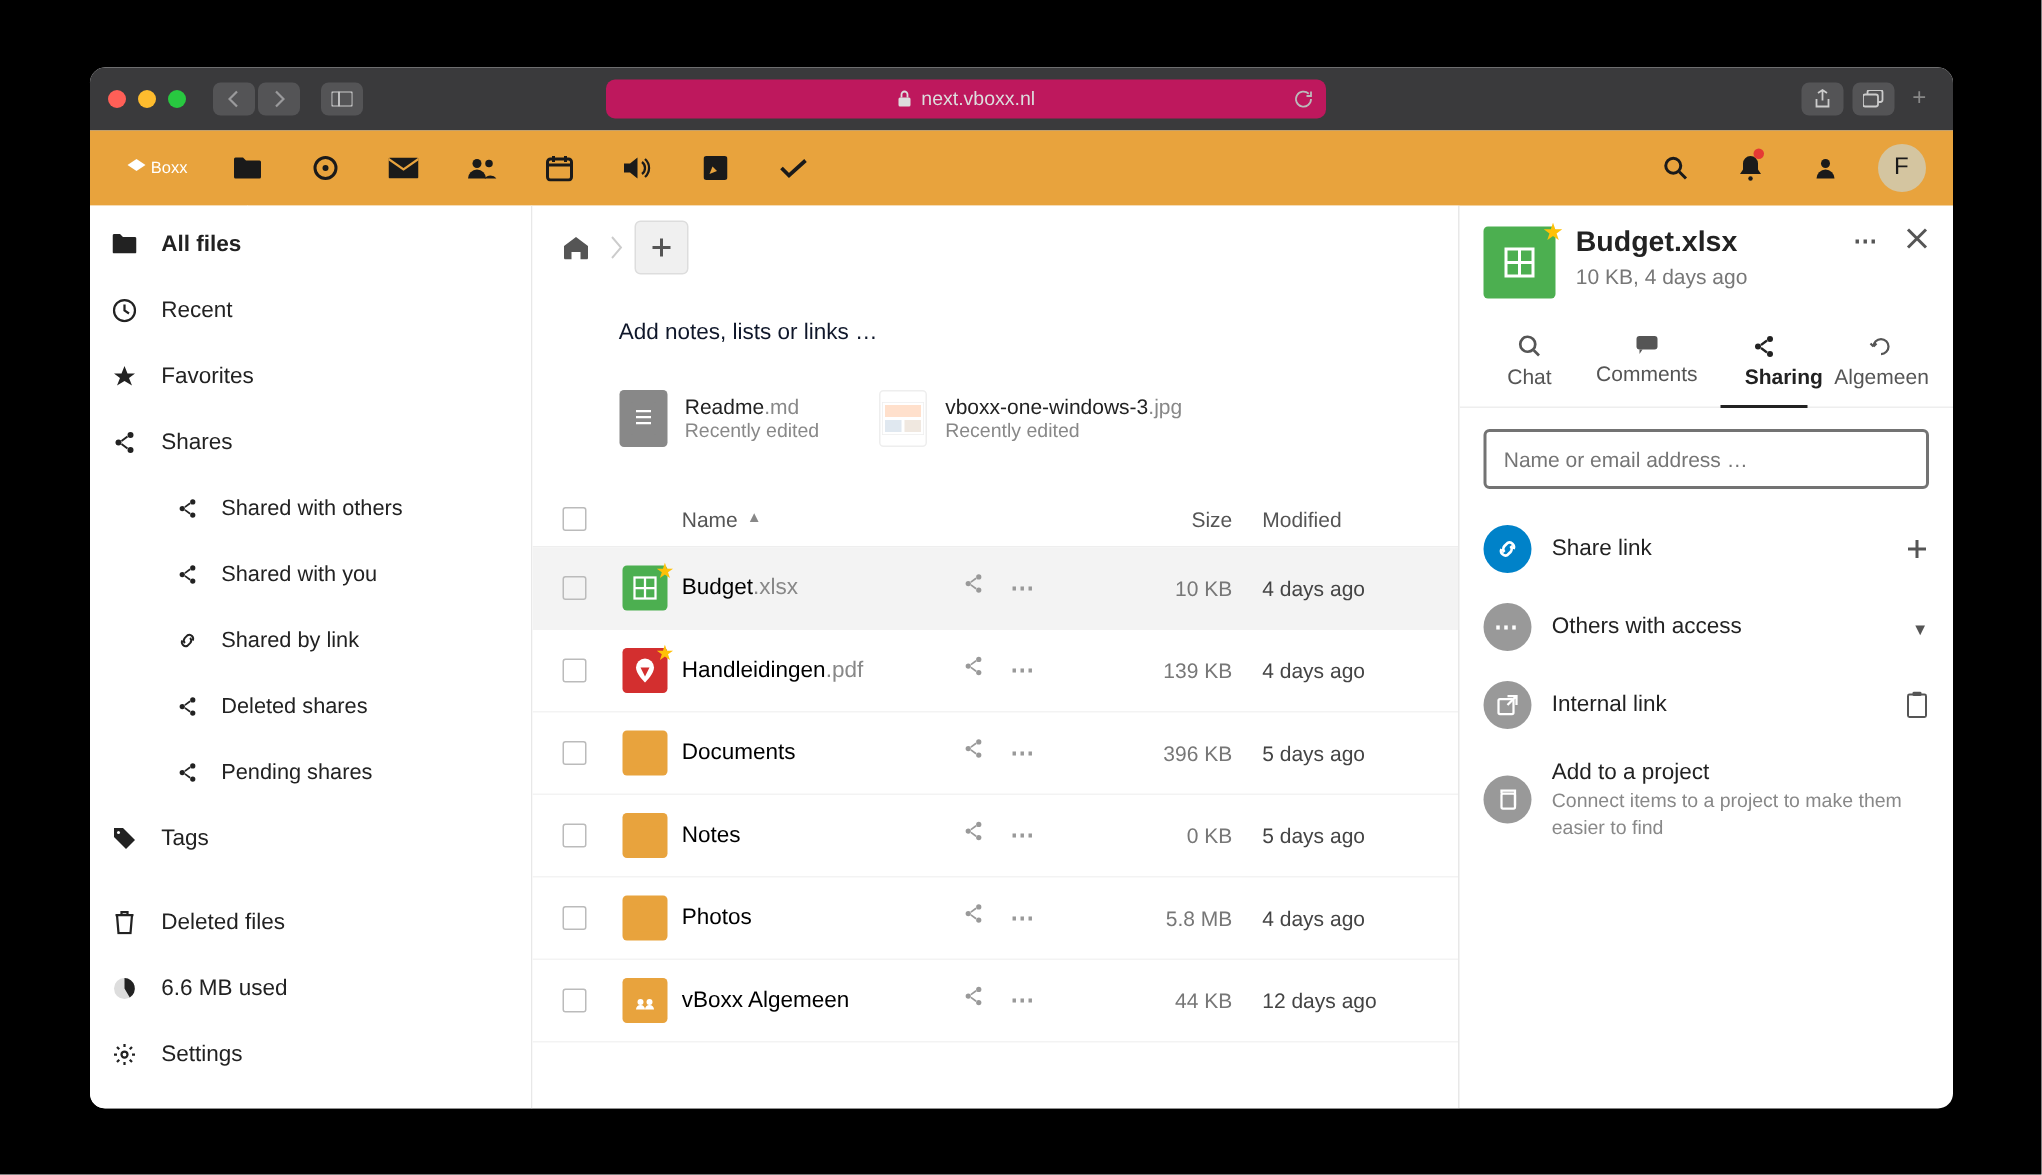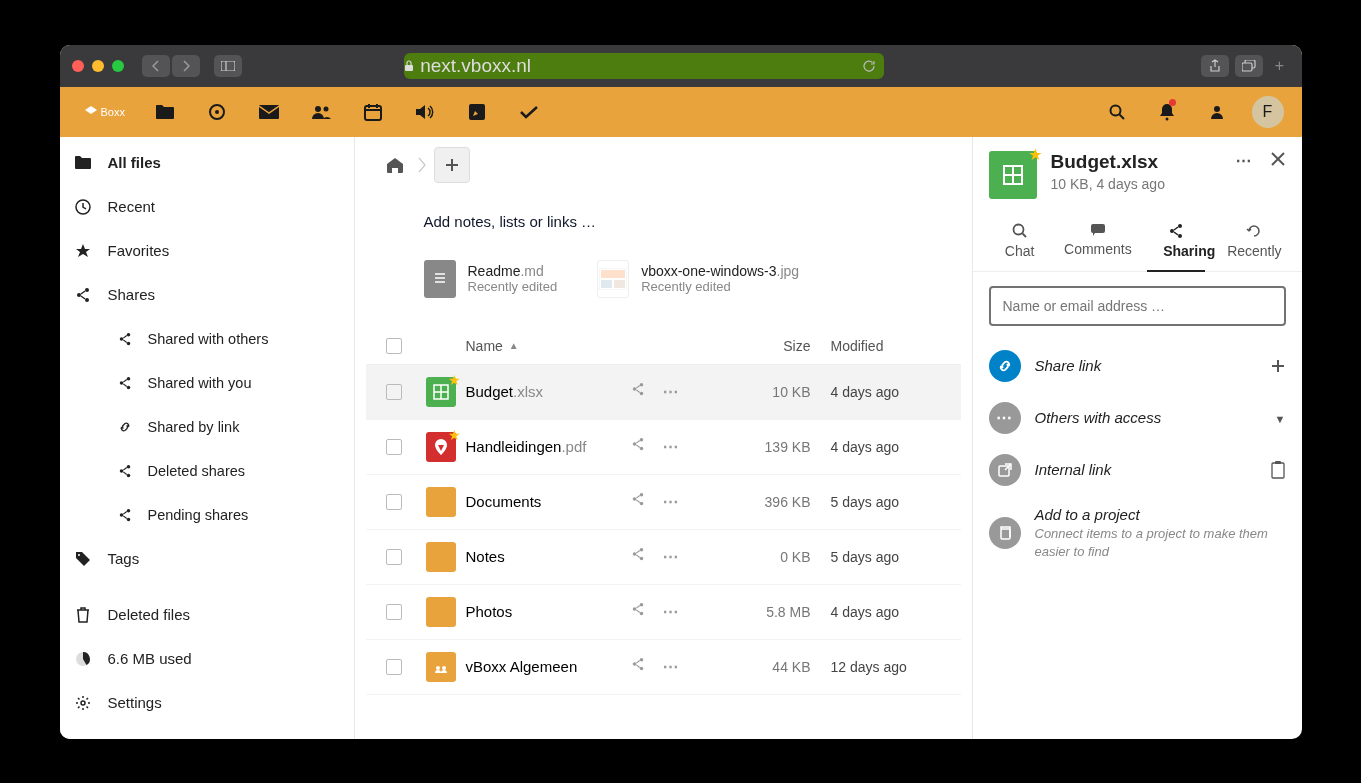--- a/index.html
+++ b/index.html
@@ -7,38 +7,38 @@
 .window { width: 1242px; height: 694px; background: #fff; border-radius: 10px; overflow: hidden; display: flex; flex-direction: column; box-shadow: 0 20px 60px rgba(0,0,0,0.5); }
 .titlebar { height: 42px; background: #3a3a3c; display: flex; align-items: center; padding: 0 12px; gap: 8px; }
 .dots { display: flex; gap: 8px; }
 .dot { width: 12px; height: 12px; border-radius: 50%; }
 .dot.r { background: #ff5f57; }
 .dot.y { background: #febc2e; }
 .dot.g { background: #28c840; }
 .nav-group { display: flex; gap: 2px; margin-left: 10px; }
 .nav-btn { width: 28px; height: 22px; background: #545456; border-radius: 5px; display: flex; align-items: center; justify-content: center; color: #9a9a9c; }
 .sidebar-toggle { width: 28px; height: 22px; background: #545456; border-radius: 5px; margin-left: 6px; display: flex; align-items: center; justify-content: center; color: #ccc; }
-.urlbar { flex: 1; max-width: 480px; height: 26px; background: #4d7c0f; border-radius: 6px; margin: 0 auto; display: flex; align-items: center; justify-content: flex-start; color: #ddd; font-size: 19px; gap: 6px; position: relative; }
+.urlbar { flex: 1; max-width: 480px; height: 26px; background: #be185d; border-radius: 6px; margin: 0 auto; display: flex; align-items: center; justify-content: center; color: #ddd; font-size: 13px; gap: 6px; position: relative; }
 .url-refresh { position: absolute; right: 8px; color: #bbb; }
 .title-right { margin-left: auto; display: flex; gap: 6px; }
 .title-icon { width: 28px; height: 22px; background: #545456; border-radius: 5px; display: flex; align-items: center; justify-content: center; color: #ccc; }
 .newtab { width: 20px; height: 22px; display: flex; align-items: center; justify-content: center; color: #888; }
 
 .topbar { height: 50px; background: #e8a33d; display: flex; align-items: center; padding: 0 10px; }
 .logo { color: #fff; font-size: 11px; display: flex; align-items: center; gap: 2px; padding: 0 14px; }
 .logo svg { margin-right: 1px; }
 .top-icons { display: flex; }
 .top-ic { width: 52px; height: 50px; display: flex; align-items: center; justify-content: center; color: #1a1a1a; position: relative; cursor: pointer; }
 .top-ic.active::after { content: ''; position: absolute; bottom: -8px; left: 50%; transform: translateX(-50%); border: 8px solid transparent; border-bottom-color: #fff; }
 .top-right { margin-left: auto; display: flex; align-items: center; gap: 4px; }
 .top-right-ic { width: 46px; height: 50px; display: flex; align-items: center; justify-content: center; color: #1a1a1a; cursor: pointer; position: relative; }
 .notif-dot { position: absolute; top: 12px; right: 14px; width: 7px; height: 7px; background: #e53935; border-radius: 50%; }
 .avatar { width: 32px; height: 32px; border-radius: 50%; background: #d4c5a0; color: #1a1a1a; display: flex; align-items: center; justify-content: center; font-weight: 500; margin-left: 8px; margin-right: 8px; cursor: pointer; }
 
-.content { flex: 1; display: flex; overflow: hidden; gap: 11px; }
+.content { flex: 1; display: flex; overflow: hidden; }
 .left-nav { width: 295px; background: #fff; border-right: 1px solid #e8e8e8; overflow-y: auto; padding-top: 4px; }
 .nav-item { height: 44px; display: flex; align-items: center; padding: 0 14px; gap: 16px; color: #222; font-size: 15px; cursor: pointer; }
 .nav-item.active { font-weight: 600; }
 .nav-item.sub { padding-left: 56px; gap: 14px; font-size: 14.5px; }
 .nav-item .ic { width: 18px; display: flex; justify-content: center; color: #222; }
 .nav-spacer { height: 12px; }
 
 .main { flex: 1; background: #fff; overflow-y: auto; }
 .main-header { display: flex; align-items: center; gap: 8px; padding: 10px 14px; }
 .home-ic { color: #555; padding: 6px; }
@@ -92,21 +92,21 @@
 .det-tab { flex: 1; text-align: center; padding: 8px 0 12px; font-size: 14px; color: #555; cursor: pointer; position: relative; }
 .det-tab .tic { display: block; margin-bottom: 4px; font-size: 16px; }
 .det-tab.active { font-weight: 700; color: #222; text-align: right; }
 .det-tab.active::after { content: ''; position: absolute; bottom: -1px; left: 10px; right: 10px; height: 2px; background: #222; }
 .share-input { margin: 14px 16px; }
 .share-input input { width: 100%; padding: 10px 12px; border: 2px solid #737373; border-radius: 4px; font-size: 14px; }
 .share-item { display: flex; align-items: center; padding: 10px 16px; gap: 14px; }
 .share-ic { width: 32px; height: 32px; border-radius: 50%; display: flex; align-items: center; justify-content: center; color: #fff; flex-shrink: 0; }
 .si-blue { background: #0082c9; }
 .si-gray { background: #999; }
-.share-text { flex: 1; font-style: italic; }
+.share-text { flex: 1; }
 .share-text .title { font-size: 15px; color: #222; }
 .share-text .sub { font-size: 13px; color: #888; margin-top: 2px; line-height: 1.4; }
 .share-action { color: #555; cursor: pointer; font-size: 18px; }
 
 svg { display: block; }
 </style>
 </head>
 <body>
 
 <div class="window">
@@ -662,21 +662,21 @@
                 <circle cx="4" cy="8" r="2" fill="currentColor"></circle>
                 <circle cx="12" cy="13" r="2" fill="currentColor"></circle>
                 <line x1="6" y1="7" x2="10" y2="4" stroke="currentColor" stroke-width="1.5"></line>
                 <line x1="6" y1="9" x2="10" y2="12" stroke="currentColor" stroke-width="1.5"></line>
               </svg>
             </span><span>Sharing</span></div>
         <div class="det-tab"><span class="tic">
               <svg width="16" height="16" viewBox="0 0 16 16" style="margin:0 auto">
                 <path d="M3 8a5 5 0 115 5M3 8l-2-2m2 2l2-2" stroke="currentColor" fill="none" stroke-width="1.5"></path>
               </svg>
-            </span><span>Recently</span></div>
+            </span><span>Algemeen</span></div>
       </div>
       <div class="share-input">
         <input type="text" placeholder="Name or email address …" style="">
       </div>
       <div id="share-list">
           <div class="share-item">
     <div class="share-ic si-blue">
               <svg width="16" height="16" viewBox="0 0 16 16">
                 <path d="M6 10a3 3 0 010-4l2-2a3 3 0 014 4M10 6a3 3 0 010 4l-2 2a3 3 0 01-4-4" stroke="#fff" fill="none" stroke-width="1.8"></path>
               </svg>

